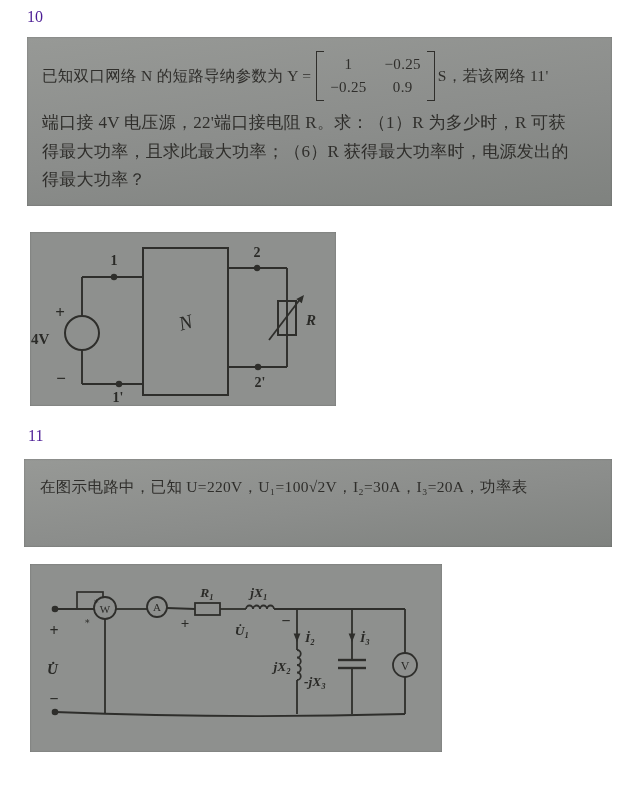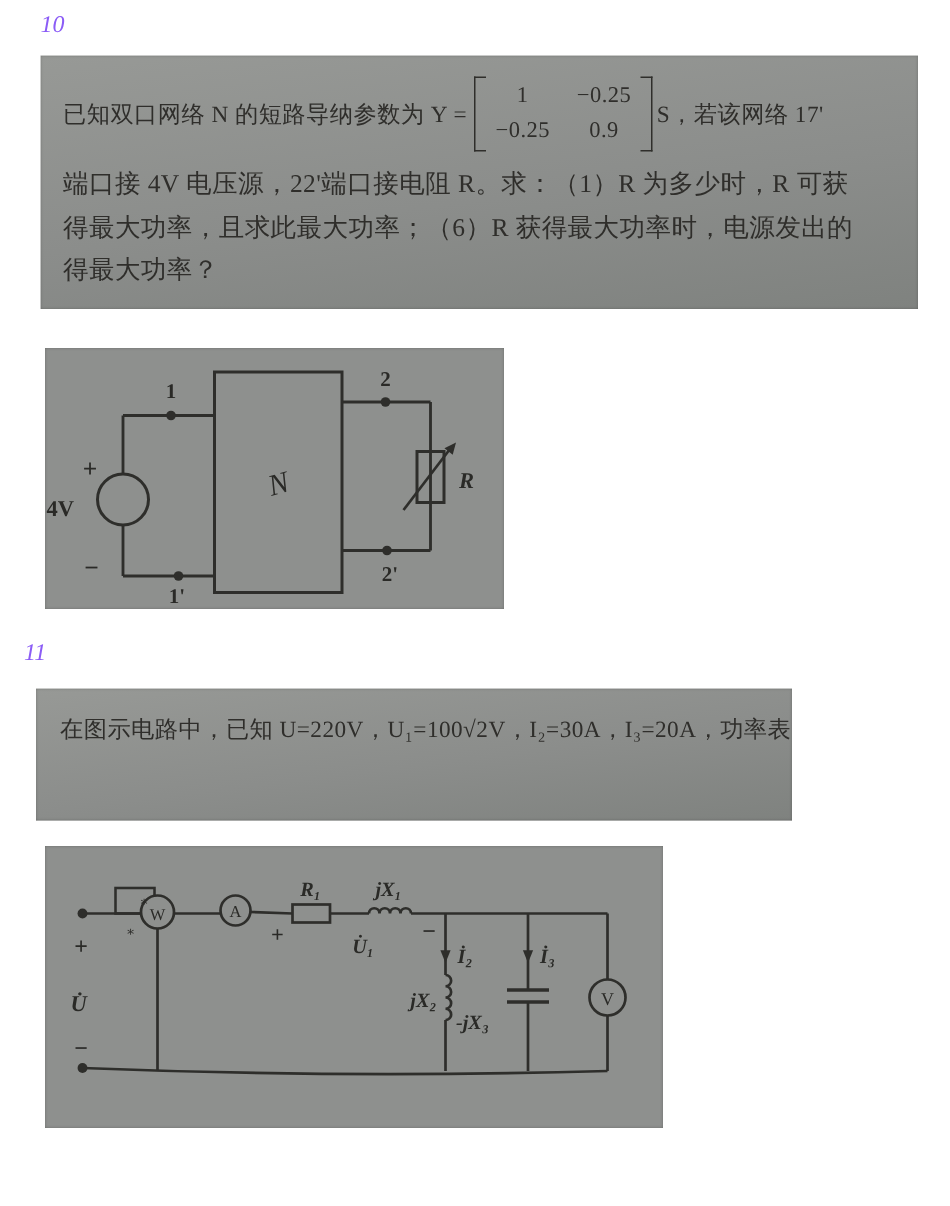--- a/index.html
+++ b/index.html
@@ -1,25 +1,25 @@
 <!DOCTYPE html>
 <html><head>
 <meta charset="utf-8">
 <style>
   html,body{margin:0;padding:0;background:#ffffff;}
   .page{position:relative;width:633px;height:804px;background:#ffffff;overflow:hidden;
         font-family:"Liberation Serif","DejaVu Serif",serif;color:#2f2e2b;}
-  .prob-num{position:absolute;font-size:16px;color:#8b5cf6;font-family:"Liberation Serif","DejaVu Serif",serif;font-style:italic;}
+  .prob-num{position:absolute;font-size:16px;color:#4c1d95;font-family:"Liberation Serif","DejaVu Serif",serif;}
   #p10-num{left:27px;top:8px;}
-  #p11-num{left:16px;top:427px;}
+  #p11-num{left:28px;top:427px;}
 
   .scan{position:absolute;background:linear-gradient(173deg,#979996 0%,#8b8d8b 55%,#7f827f 100%);
         box-shadow:0 0 2px rgba(0,0,0,.25) inset;}
   #p10-text{left:27px;top:37px;width:585px;height:169px;padding:6px 2px 0 15px;box-sizing:border-box;}
-  #p11-text{left:24px;top:459px;width:504px;height:88px;padding:9px 12px 0 16px;box-sizing:border-box;}
+  #p11-text{left:24px;top:459px;width:588px;height:88px;padding:9px 12px 0 16px;box-sizing:border-box;}
   #p10-circuit{left:30px;top:232px;width:306px;height:174px;background:#8e908e;}
   #p11-circuit{left:30px;top:564px;width:412px;height:188px;background:#8e908e;}
 
   .tline{font-size:17px;line-height:28.5px;white-space:nowrap;letter-spacing:.3px;}
   .row1{display:flex;align-items:center;height:66px;white-space:nowrap;font-size:15.5px;letter-spacing:.3px;}
   .matrix{display:inline-flex;align-items:stretch;margin:0 3px 0 5px;}
   .mcells{display:grid;grid-template-columns:auto auto;column-gap:18px;row-gap:0;
           padding:2px 6px;align-items:center;justify-items:center;font-size:15px;line-height:23px;}
   .brk{width:7px;border:1.8px solid #2f2e2b;}
   .brk-l{border-right:none;}
@@ -44,21 +44,21 @@
       <span class="matrix">
         <span class="brk brk-l"></span>
         <span class="mcells">
           <span>1</span>
           <span>−0.25</span>
           <span>−0.25</span>
           <span>0.9</span>
         </span>
         <span class="brk brk-r"></span>
       </span>
-      <span>S，若该网络 17'</span>
+      <span>S，若该网络 11'</span>
     </div>
     <div class="tline">端口接 4V 电压源，22'端口接电阻 R。求：（1）R 为多少时，R 可获</div>
     <div class="tline">得最大功率，且求此最大功率；（6）R 获得最大功率时，电源发出的</div>
     <div class="tline">得最大功率？</div>
   </div>
 
   <div class="scan" id="p10-circuit">
     <svg width="306" height="174" viewBox="0 0 306 174">
       <g stroke-width="1.9">
         <line x1="52" y1="45" x2="113" y2="45"></line>

